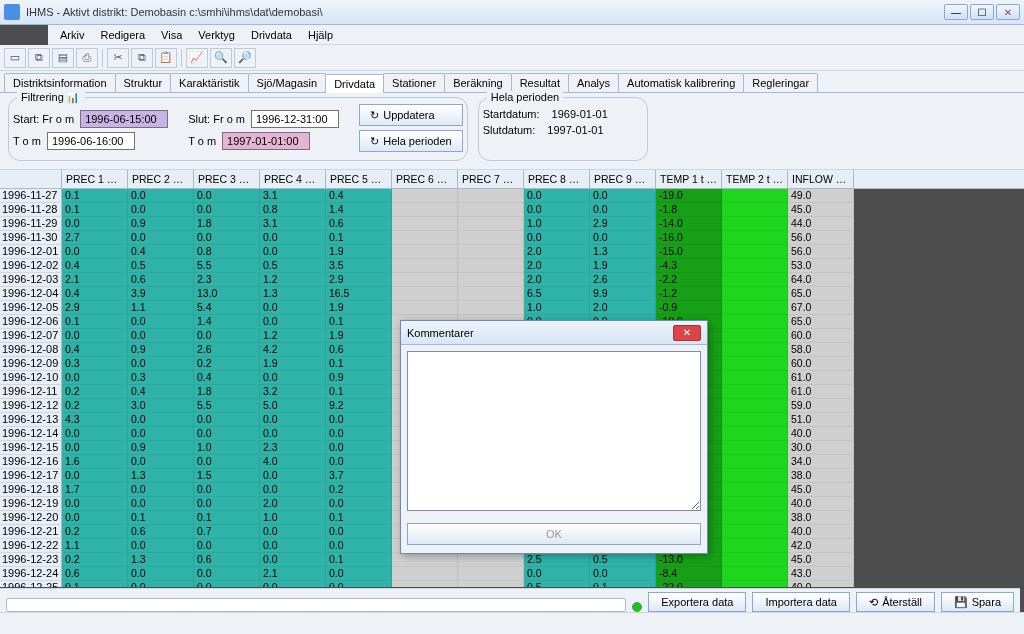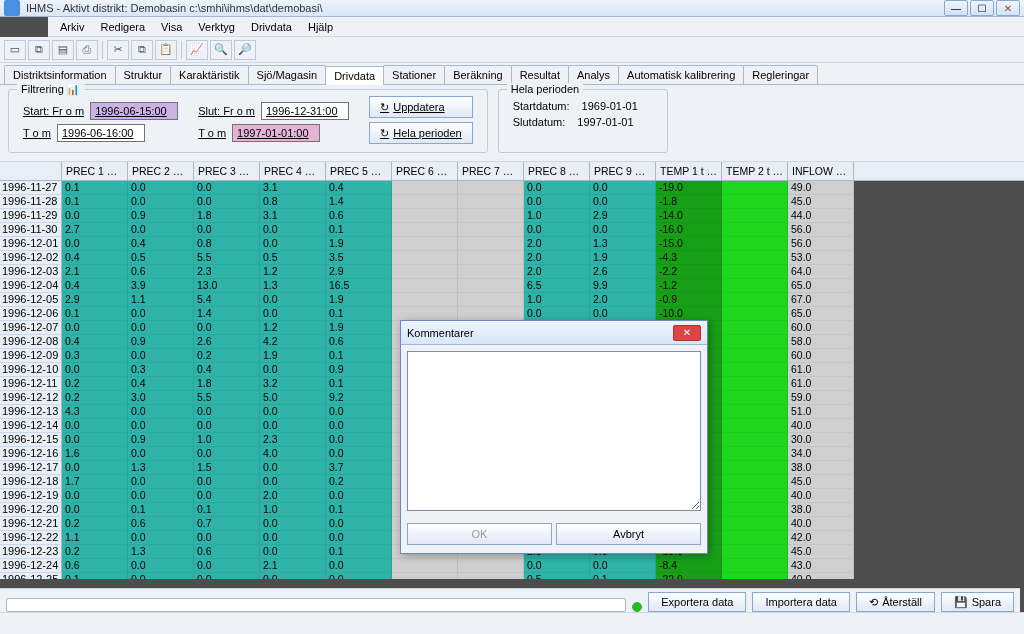--- a/index.html
+++ b/index.html
@@ -1,37 +1,37 @@
 <!DOCTYPE html>
 <html><head>
 <meta charset="utf-8">
 <style>
 * { box-sizing: border-box; margin: 0; padding: 0; font-family: 'Segoe UI', Tahoma, sans-serif; font-size: 11px; }
 body { background: #4d4d4d; width: 1024px; height: 634px; overflow: hidden; position: relative; }
 
-.titlebar { background: linear-gradient(#eef4fb, #d7e6f7); height: 17px; display: flex; align-items: center; padding: 4px 4px; border-bottom: 1px solid #a0b8d8; }
+.titlebar { background: linear-gradient(#eef4fb, #d7e6f7); height: 17px; display: flex; align-items: center; padding: 12px 4px; border-bottom: 1px solid #a0b8d8; }
 .titlebar-icon { width: 16px; height: 16px; background: #4a90e2; border-radius: 2px; margin-right: 6px; }
 .titlebar-text { color: #333; flex: 1; }
 .win-controls { display: flex; gap: 2px; }
 .win-btn { width: 24px; height: 16px; border: 1px solid #8aa8cc; background: linear-gradient(#f0f6fd,#d0e2f5); display:flex; align-items:center; justify-content:center; font-size:10px; cursor:pointer; border-radius:2px;}
 .win-btn:last-child { color:#a04040;}
 
 .menubar { background: #eef2f7; height: 20px; display: flex; align-items: center; padding: 0 4px; border-bottom: 1px solid #cdd8e6; margin-left: 48px; }
 .menu-item { padding: 2px 8px; cursor: pointer; }
 
 .toolbar { background: #eef2f7; height: 26px; display: flex; align-items: center; padding: 0 4px; gap: 2px; border-bottom: 1px solid #cdd8e6; }
 .tool-btn { width: 22px; height: 20px; border: 1px solid #bccada; background: #eef2f7; cursor: pointer; display:flex; align-items:center; justify-content:center; font-size:11px; color:#556;}
 .tool-sep { width:1px; height:18px; background:#bccada; margin:0 2px;}
 
 .tabbar { background: #eef2f7; height: 22px; display: flex; align-items: flex-end; padding: 2px 4px 0; border-bottom:1px solid #aab8cc;}
 .tab { padding: 3px 8px; border:1px solid #aab8cc; border-bottom:none; background:#eef2f7; cursor:pointer; margin-right:-1px; border-radius:2px 2px 0 0;}
 .tab.active { background:#fff; position:relative; top:1px;}
 
 .filter-panel { background:#eef2f7; padding:4px 8px 8px; display:flex; gap:10px; border-bottom:1px solid #cdd8e6;}
-.filter-group { border:1px solid #bccada; border-radius:3px; padding:6px 14px 8px; position:relative;}
+.filter-group { border:1px solid #bccada; border-radius:12px; padding:6px 4px 8px; position:relative;}
 .filter-group legend, .grp-title { position:absolute; top:-7px; left:8px; background:#eef2f7; padding:0 4px; font-size:11px;}
 .filter-row { display:flex; align-items:center; gap:6px; margin-top:4px;}
 .lbl {font-size:11px;}
 .date-input { width:88px; height:18px; padding:1px 4px; border:1px solid #737373; font-size:11px;}
 .date-input.highlight-lav { background:#c9b3e6; }
 .date-input.highlight-pink { background:#e6b3d4; }
 .btn { height:22px; padding:0 10px; border:1px solid #8aa8cc; background:linear-gradient(#fff,#e0e8f5); cursor:pointer; display:inline-flex; align-items:center; gap:4px;}
 .info-row { display:flex; gap:12px; margin-top:4px;}
 
 .grid-wrap { flex:1; overflow:hidden; display:flex; flex-direction:column; background:#4d4d4d;}
@@ -114,21 +114,21 @@
     <div class="tab">Resultat</div>
     <div class="tab">Analys</div>
     <div class="tab">Automatisk kalibrering</div>
     <div class="tab">Regleringar</div>
   </div>
 
 <div class="main">
   <div class="filter-panel">
     <div class="filter-group" style="min-width:410px">
       <div class="grp-title"><span>Filtrering</span> 📊</div>
-      <div style="display:flex; gap:20px; align-items:center;text-decoration:underline;">
+      <div style="display:flex; gap:20px; align-items:center;">
         <div>
           <div class="filter-row">
             <span class="lbl">Start: Fr o m</span>
             <input class="date-input highlight-lav" value="1996-06-15:00" style="">
           </div>
           <div class="filter-row">
             <span class="lbl">T o m</span>
             <input class="date-input" value="1996-06-16:00" style="">
           </div>
         </div>
@@ -646,15 +646,14 @@
 <div class="modal">
   <div class="modal-title">
     <span>Kommentarer</span>
     <div class="close-x">✕</div>
   </div>
   <div class="modal-body">
     <textarea class="modal-ta" style=""></textarea>
   </div>
   <div class="modal-btns">
     <button class="disabled">OK</button>
-    <button>Avbryt</button>
   </div>
 </div>
 
 </body></html>

